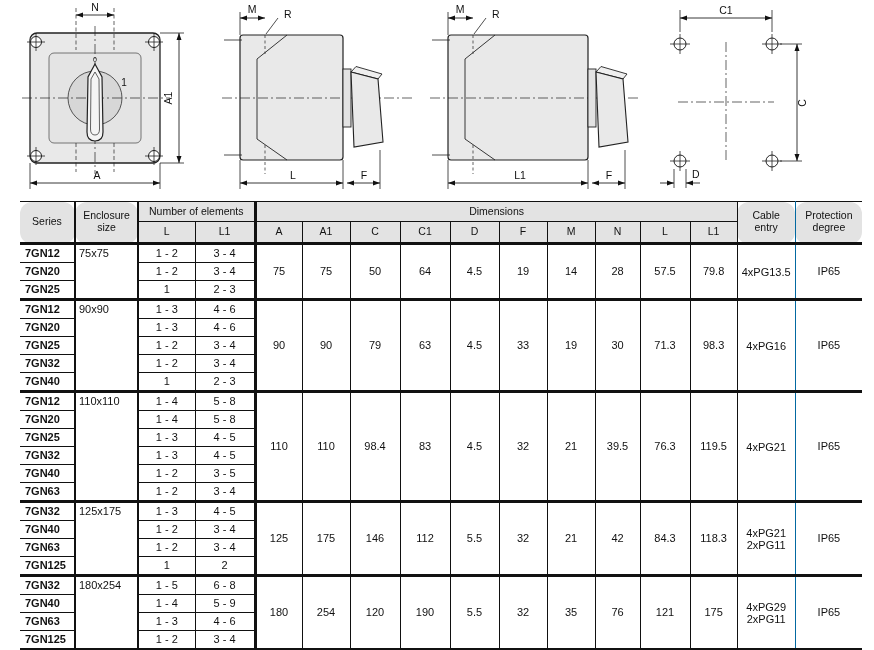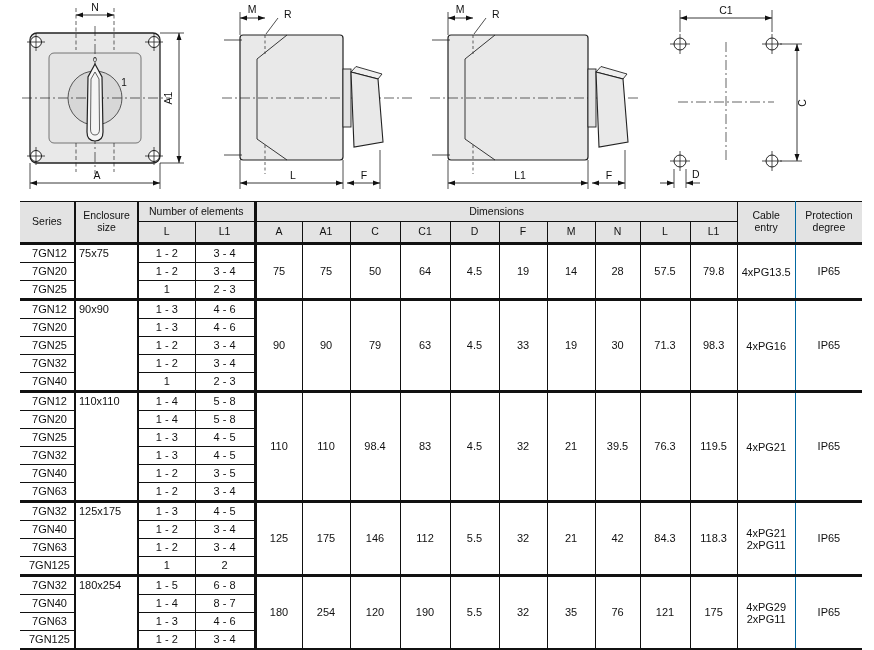--- a/index.html
+++ b/index.html
@@ -20,26 +20,26 @@
   tbody td{height:17px;}
   
   .col-series{border-right:2px solid #111;}
   .col-enclosure{border-right:2px solid #111;text-align:center;}
   .col-l{border-right:1px solid #111;}
   .col-l1{border-right:3px solid #111;}
   .col-dim{border-right:1px solid #111;}
   .col-dimlast{border-right:1px solid #111;}
   .col-cable{border-right:1px solid #0369a1;}
   
-  .h-series,.h-enclosure,.h-cable,.h-prot{border-bottom:3px solid #111;height:40px;}
+  .h-series,.h-enclosure,.h-cable,.h-prot{border-bottom:3px solid #111;height:40px;border-radius:12px;}
   .h-elements{border-right:3px solid #111;border-bottom:1px solid #111;height:19px;}
   .h-dims{border-right:1px solid #111;border-bottom:1px solid #111;height:19px;}
   .h-sub{border-bottom:3px solid #111;height:20px;}
   
-  .series-cell{font-weight:normal;text-align:center;padding-left:5px;border-bottom:1px solid #111;}
+  .series-cell{font-weight:bold;text-align:left;padding-left:5px;border-bottom:1px solid #111;}
   .elements-cell{border-bottom:1px solid #111;}
   .enclosure-cell{text-align:left;vertical-align:top;padding:2px 0 0 3px;border-bottom:3px solid #111;}
   .merged{border-bottom:3px solid #111;}
   tr.group-end td{border-bottom:3px solid #111;}
   .cable-cell div{line-height:12px;}
   tr.stub td{border-bottom:none;height:8px;}
 </style>
 </head>
 <body>
 
@@ -423,21 +423,21 @@
             <td class="col-dimlast merged" rowspan="4">175</td>
             <td class="col-cable merged cable-cell" rowspan="4">
               <div>4xPG29</div>
               <div>2xPG11</div>
             </td>
             <td class="merged" rowspan="4">IP65</td>
           </tr>
           <tr>
             <td class="col-series series-cell">7GN40</td>
             <td class="col-l elements-cell">1 - 4</td>
-            <td class="col-l1 elements-cell">8 - 7</td>
+            <td class="col-l1 elements-cell">5 - 9</td>
           </tr>
           <tr>
             <td class="col-series series-cell">7GN63</td>
             <td class="col-l elements-cell">1 - 3</td>
             <td class="col-l1 elements-cell">4 - 6</td>
           </tr>
           <tr class="group-end">
             <td class="col-series series-cell">7GN125</td>
             <td class="col-l elements-cell">1 - 2</td>
             <td class="col-l1 elements-cell">3 - 4</td>

